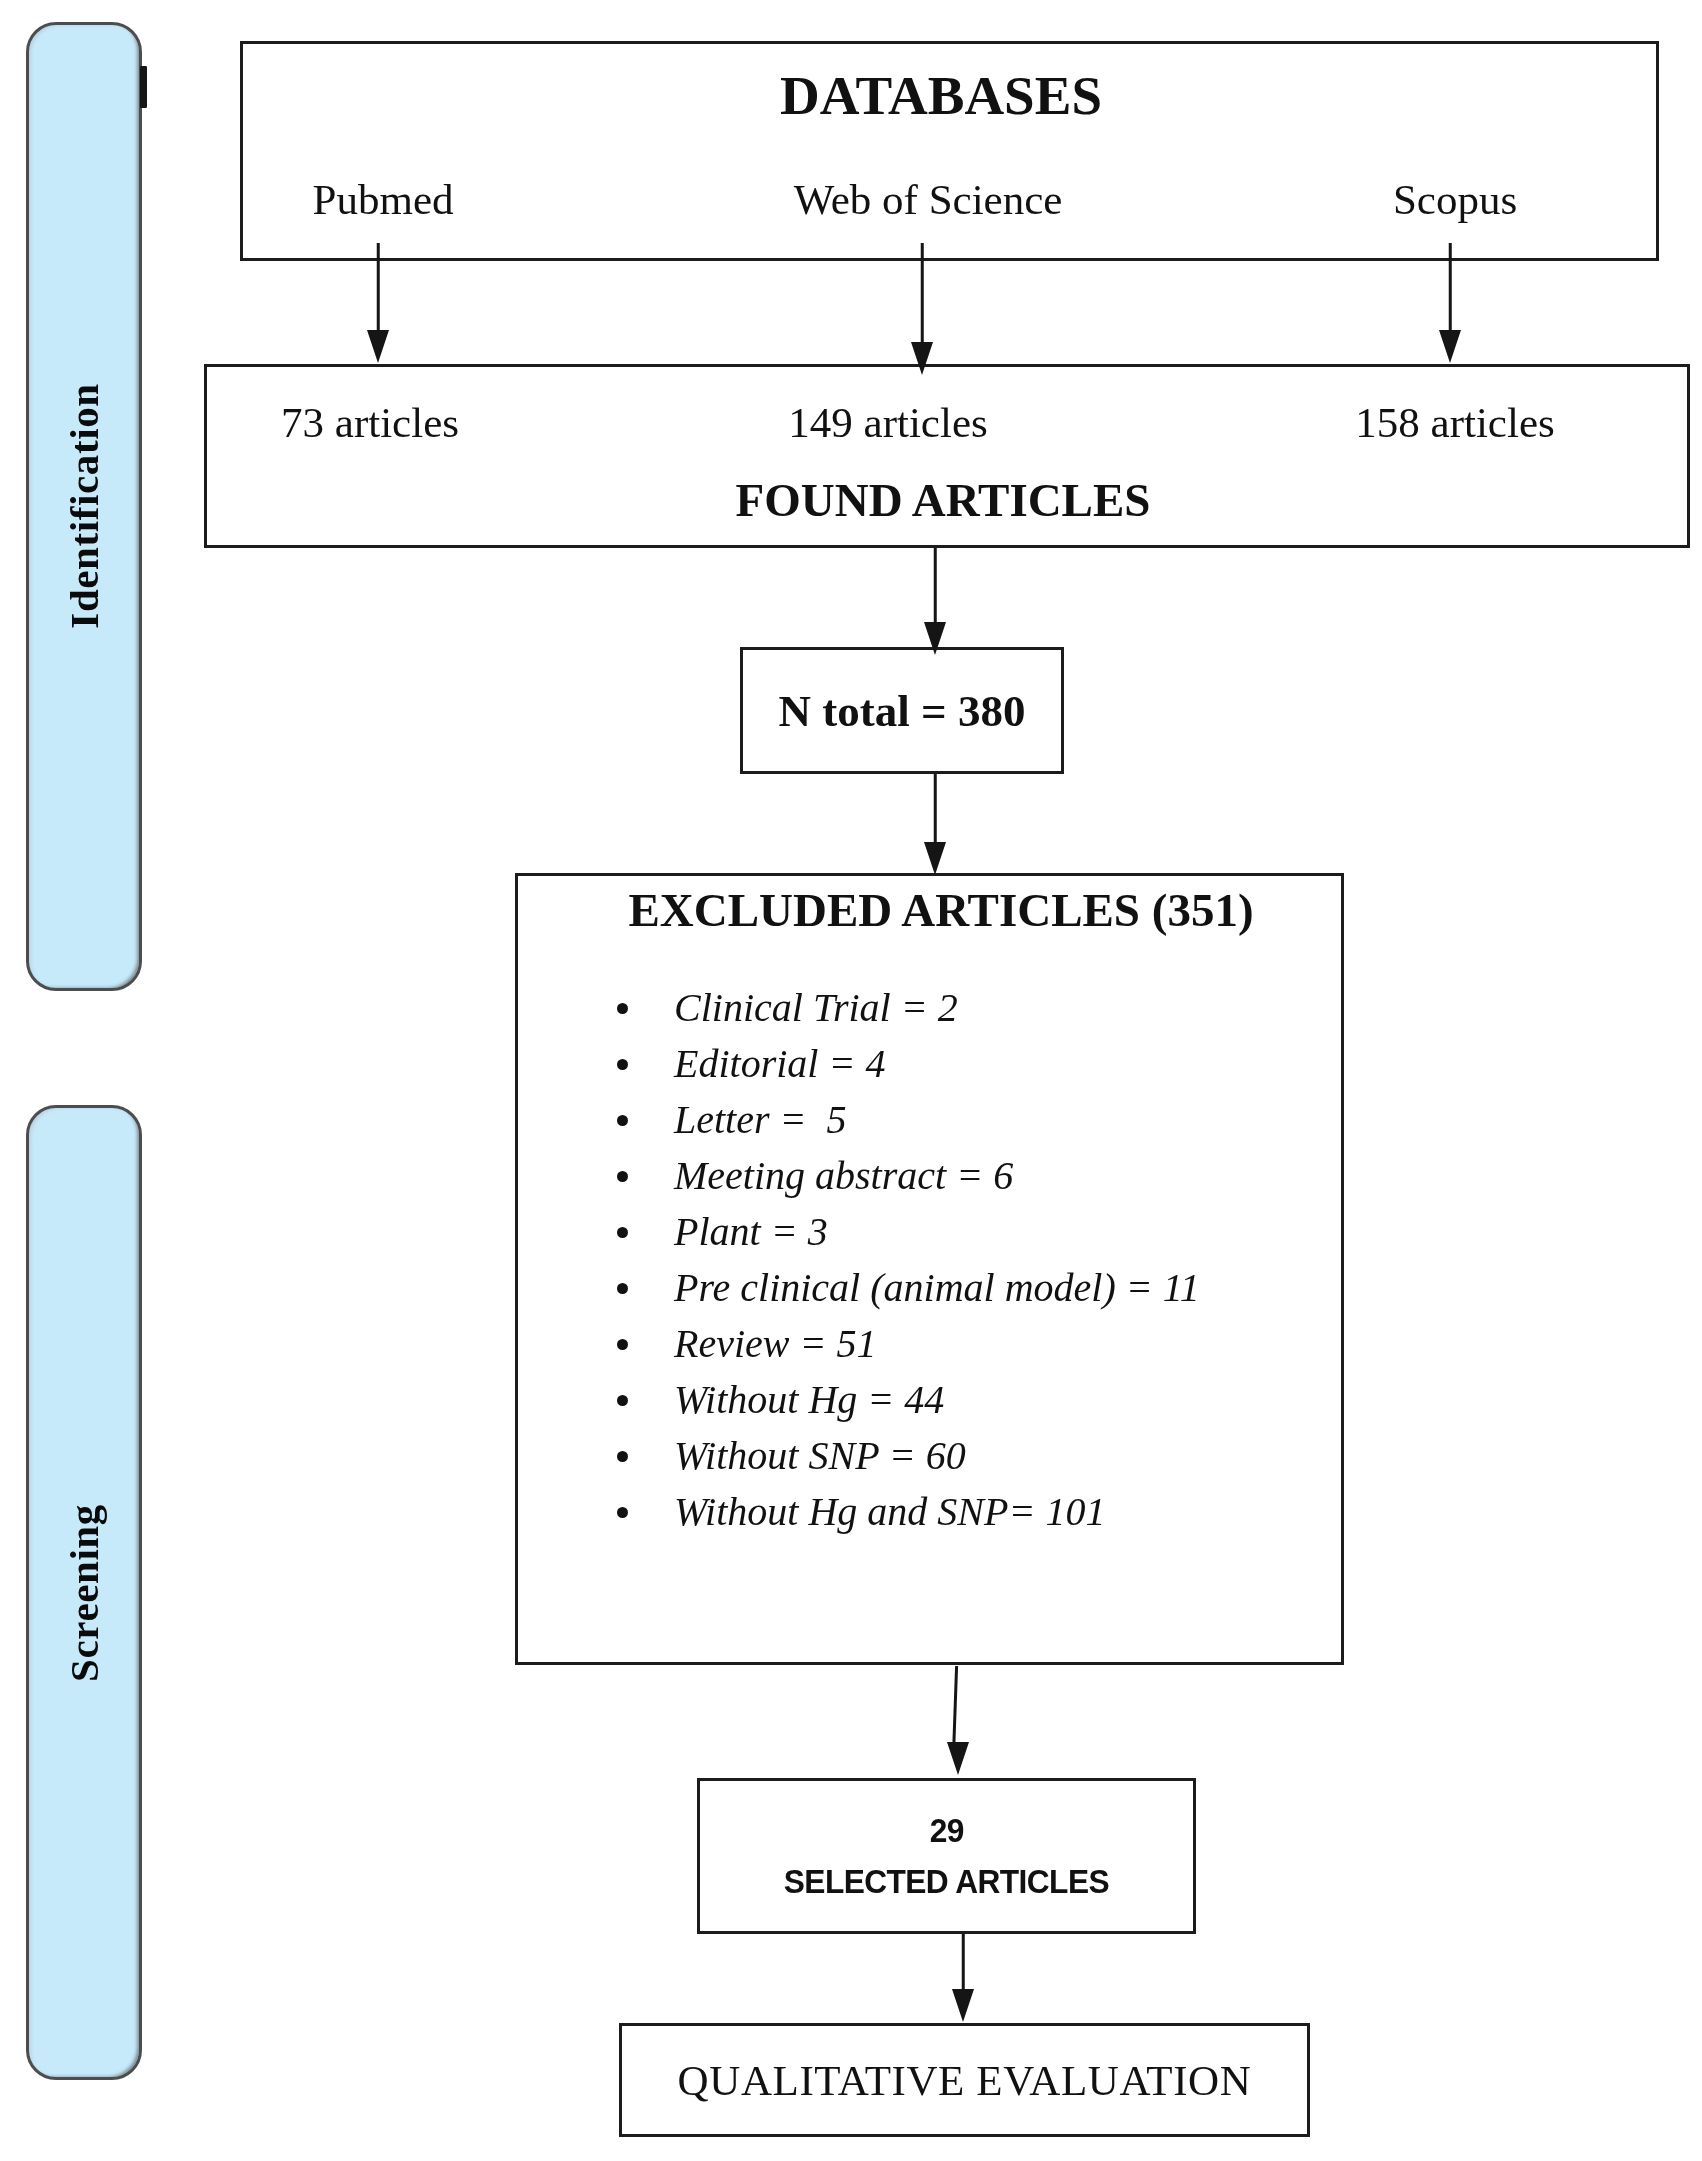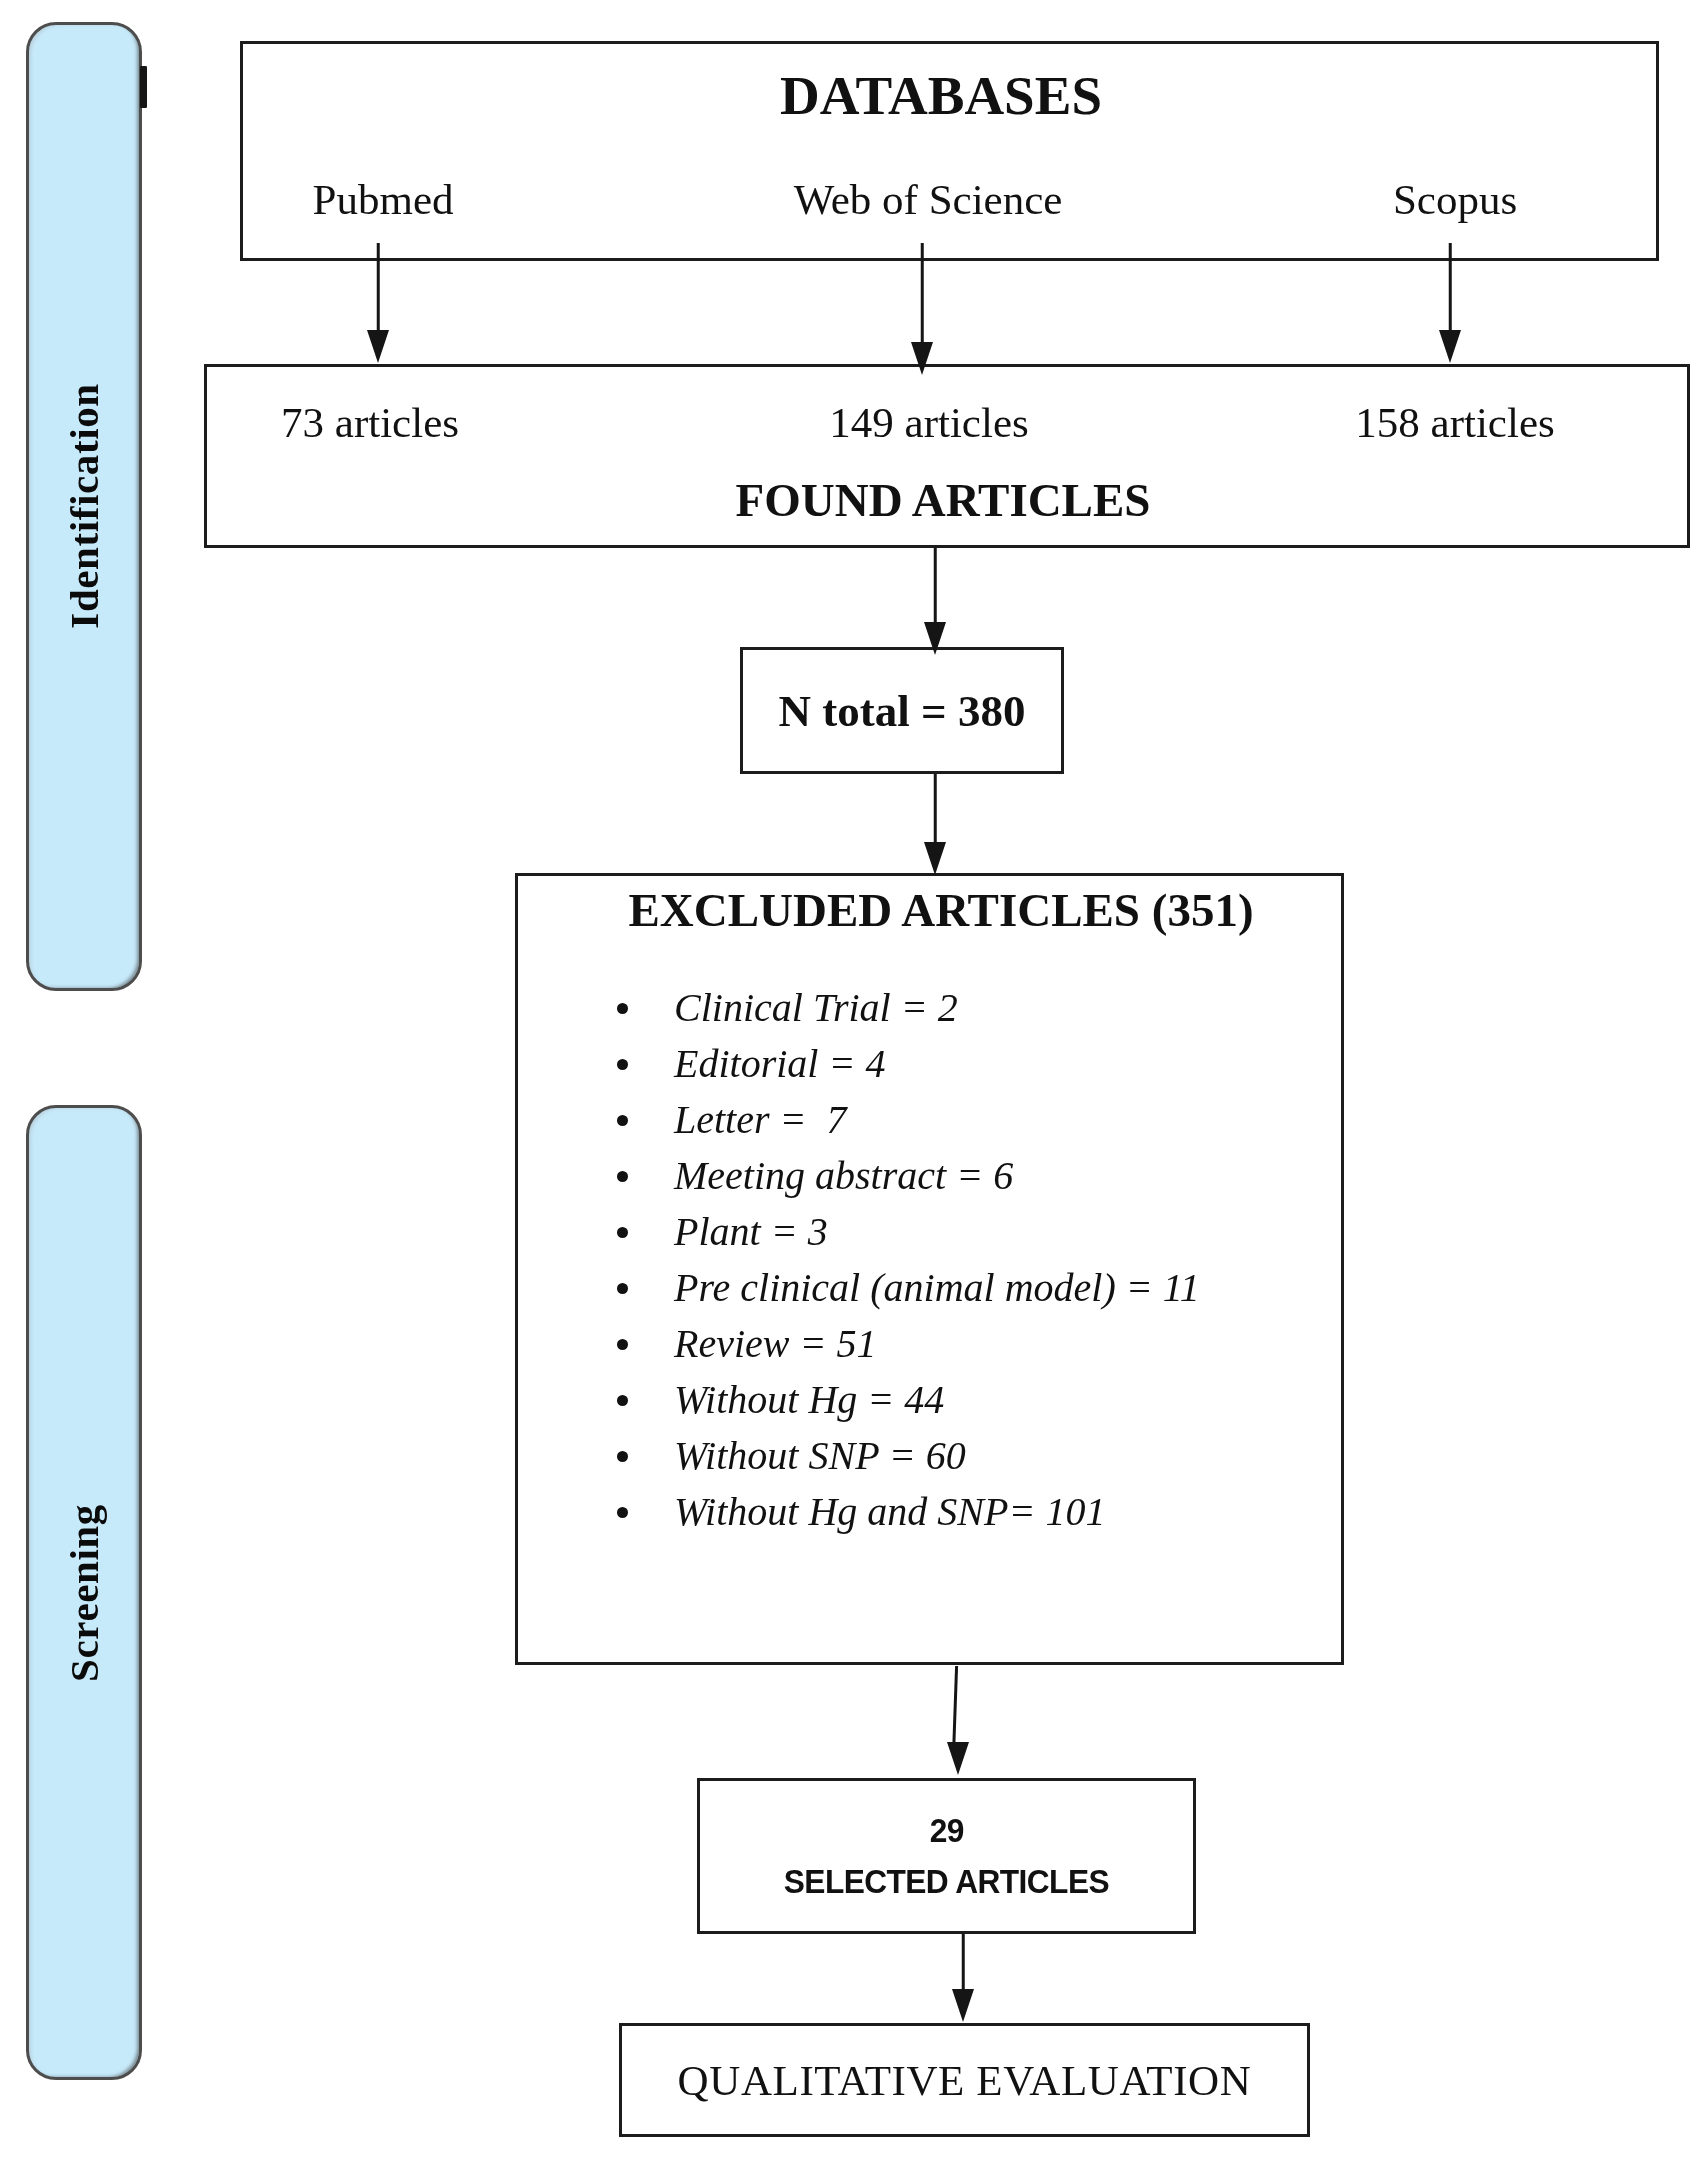--- a/index.html
+++ b/index.html
@@ -82,21 +82,21 @@
     line-height: 1;
   }
   .bold { font-weight: bold; }
 
   #db-title       { left: 941px; top: 95px;  font-size: 55px; }
   #src-pubmed     { left: 383px;  top: 199px; }
   #src-wos        { left: 928px; top: 199px; }
   #src-scopus     { left: 1455px; top: 199px; }
 
   #count-pubmed   { left: 370px;  top: 422px; }
-  #count-wos      { left: 929px; top: 422px; }
+  #count-wos      { left: 888px; top: 422px; }
   #count-scopus   { left: 1455px; top: 422px; }
   #found-title    { left: 943px; top: 500px;  font-size: 47px; }
 
   #total-label    { font-size: 45px; font-weight: bold; }
 
   #excluded-title { left: 941px; top: 910px; font-size: 47px; }
 
   
   #excluded-list {
     position: absolute;
@@ -205,21 +205,21 @@
     <div class="bullet-row">
       <span class="bullet-dot"></span>
       <span class="bullet-text">Clinical Trial = 2</span>
     </div>
     <div class="bullet-row">
       <span class="bullet-dot"></span>
       <span class="bullet-text">Editorial = 4</span>
     </div>
     <div class="bullet-row">
       <span class="bullet-dot"></span>
-      <span class="bullet-text">Letter =  7</span>
+      <span class="bullet-text">Letter =  5</span>
     </div>
     <div class="bullet-row">
       <span class="bullet-dot"></span>
       <span class="bullet-text">Meeting abstract = 6</span>
     </div>
     <div class="bullet-row">
       <span class="bullet-dot"></span>
       <span class="bullet-text">Plant = 3</span>
     </div>
     <div class="bullet-row">

